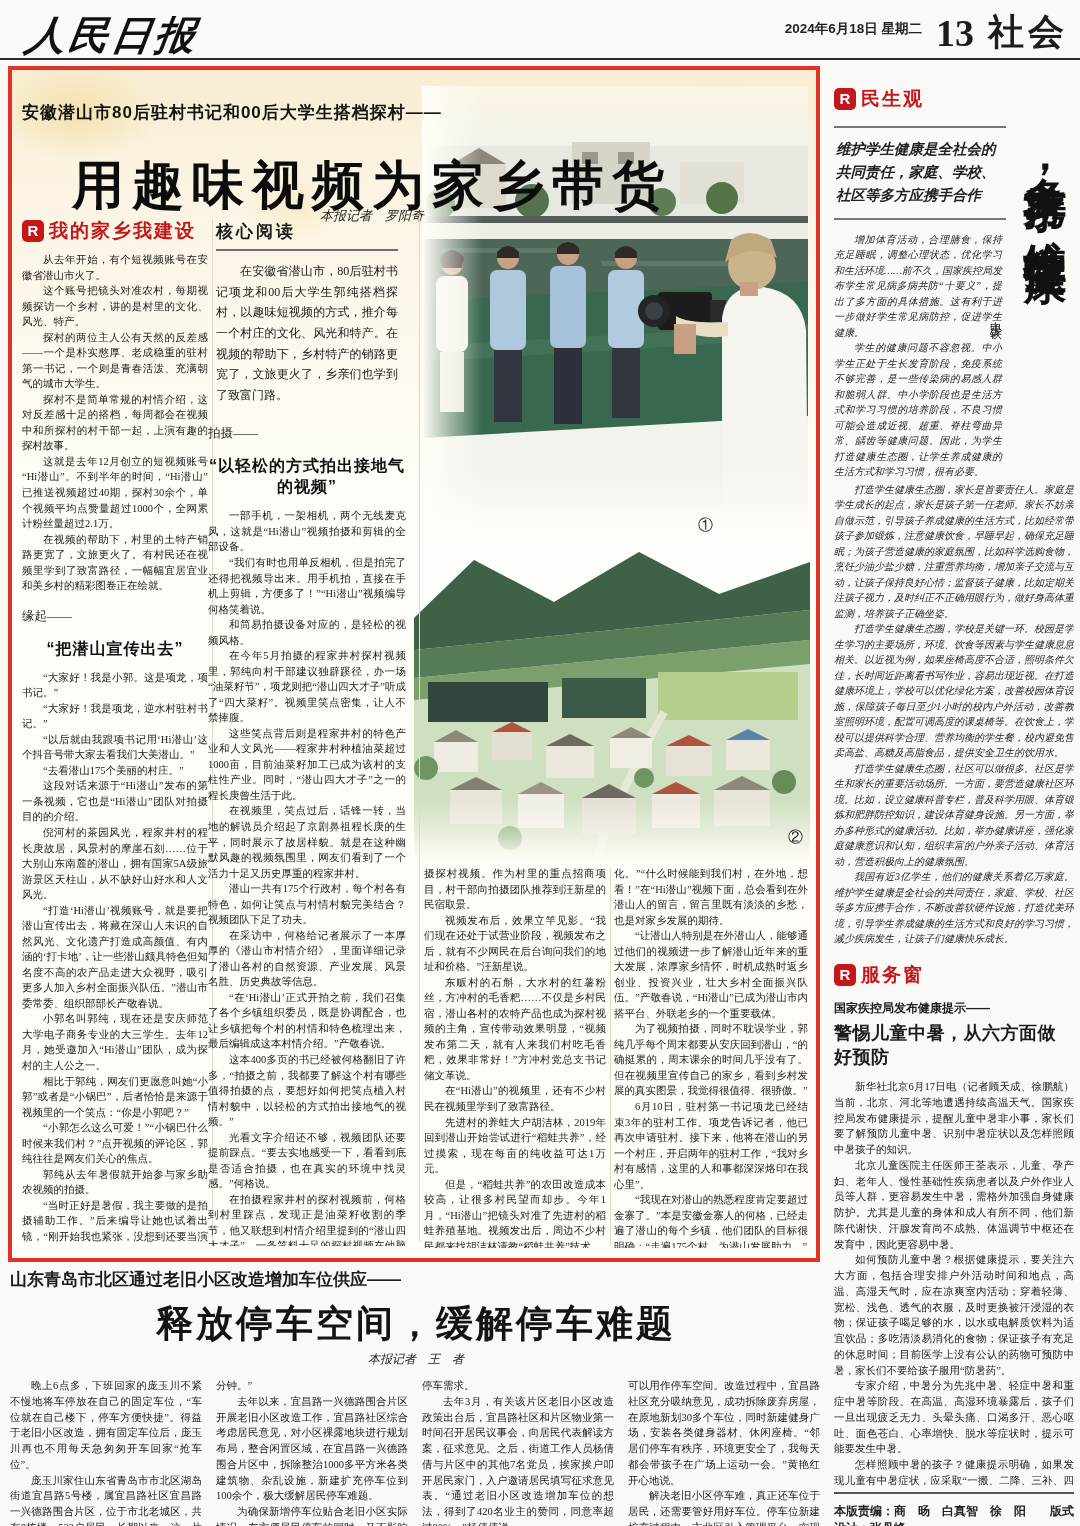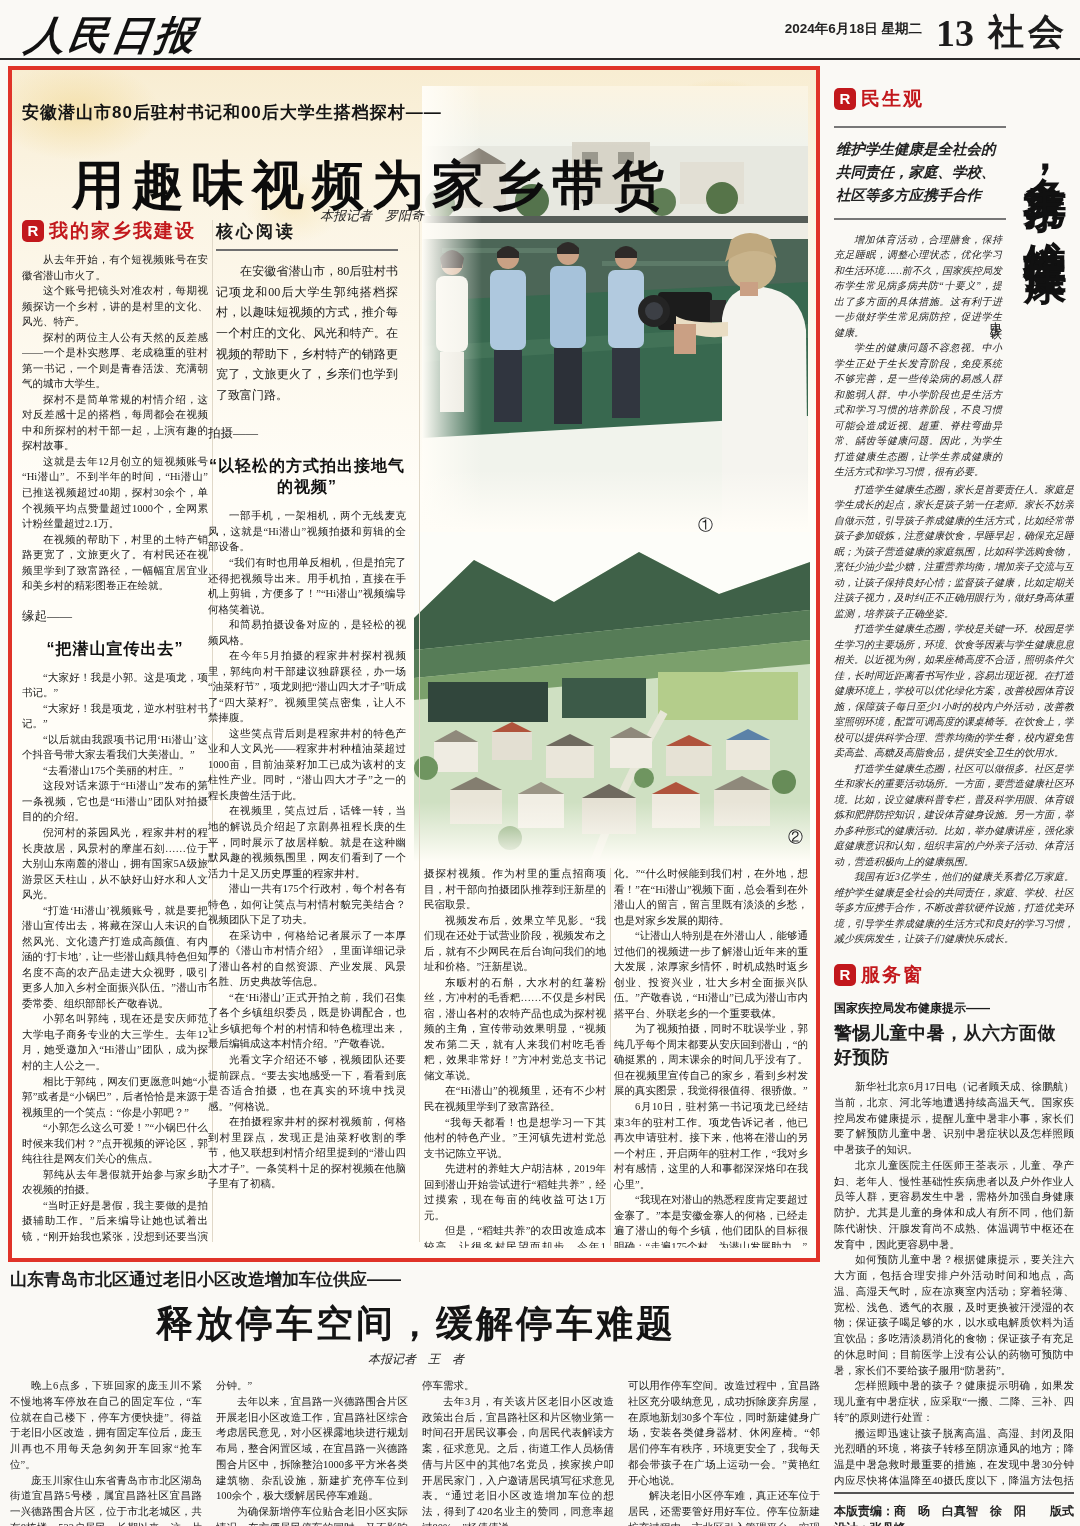--- a/index.html
+++ b/index.html
@@ -271,33 +271,33 @@
       <div>
           <p class="para">一部手机，一架相机，两个无线麦克风，这就是“Hi潜山”视频拍摄和剪辑的全部设备。</p>
           <p class="para">“我们有时也用单反相机，但是拍完了还得把视频导出来。用手机拍，直接在手机上剪辑，方便多了！”“Hi潜山”视频编导何格笑着说。</p>
           <p class="para">和简易拍摄设备对应的，是轻松的视频风格。</p>
           <p class="para">在今年5月拍摄的程家井村探村视频里，郭纯向村干部建议独辟蹊径，办一场“油菜籽节”，项龙则把“潜山四大才子”听成了“四大菜籽”。视频里笑点密集，让人不禁捧腹。</p>
           <p class="para">这些笑点背后则是程家井村的特色产业和人文风光——程家井村种植油菜超过1000亩，目前油菜籽加工已成为该村的支柱性产业。同时，“潜山四大才子”之一的程长庚曾生活于此。</p>
           <p class="para">在视频里，笑点过后，话锋一转，当地的解说员介绍起了京剧鼻祖程长庚的生平，同时展示了故居样貌。就是在这种幽默风趣的视频氛围里，网友们看到了一个活力十足又历史厚重的程家井村。</p>
           <p class="para">潜山一共有175个行政村，每个村各有特色，如何让笑点与村情村貌完美结合？视频团队下足了功夫。</p>
           <p class="para">在采访中，何格给记者展示了一本厚厚的《潜山市村情介绍》，里面详细记录了潜山各村的自然资源、产业发展、风景名胜、历史典故等信息。</p>
           <p class="para">“在‘Hi潜山’正式开拍之前，我们召集了各个乡镇组织委员，既是协调配合，也让乡镇把每个村的村情和特色梳理出来，最后编辑成这本村情介绍。”产敬春说。</p>
+          <p class="para">这本400多页的书已经被何格翻旧了许多，“拍摄之前，我都要了解这个村有哪些值得拍摄的点，要想好如何把笑点植入村情村貌中，以轻松的方式拍出接地气的视频。”</p>
           <p class="para">光看文字介绍还不够，视频团队还要提前踩点。“要去实地感受一下，看看到底是否适合拍摄，也在真实的环境中找灵感。”何格说。</p>
           <p class="para">在拍摄程家井村的探村视频前，何格到村里踩点，发现正是油菜籽收割的季节，他又联想到村情介绍里提到的“潜山四大才子”。一条笑料十足的探村视频在他脑子里有了初稿。</p>
         </div>
 
     </div>
 
     <div class="fcol c3 cont">
       <div class="cont">
           <p class="para">摄探村视频。作为村里的重点招商项目，村干部向拍摄团队推荐到汪新星的民宿取景。</p>
           <p class="para">视频发布后，效果立竿见影。“我们现在还处于试营业阶段，视频发布之后，就有不少网民在后台询问我们的地址和价格。”汪新星说。</p>
           <p class="para">东畈村的石斛，大水村的红薯粉丝，方冲村的毛香粑……不仅是乡村民宿，潜山各村的农特产品也成为探村视频的主角，宣传带动效果明显，“视频发布第二天，就有人来我们村吃毛香粑，效果非常好！”方冲村党总支书记储文革说。</p>
           <p class="para">在“Hi潜山”的视频里，还有不少村民在视频里学到了致富路径。</p>
-          <p class="para">“我每天都看！也是想学习一下其他村的特色产业。”王河镇先进村党总支书记陈立平说。</p>
           <p class="para">先进村的养蛙大户胡洁林，2019年回到潜山开始尝试进行“稻蛙共养”，经过摸索，现在每亩的纯收益可达1万元。</p>
           <p class="para">但是，“稻蛙共养”的农田改造成本较高，让很多村民望而却步。今年1月，“Hi潜山”把镜头对准了先进村的稻蛙养殖基地。视频发出后，周边不少村民都来找胡洁林请教“稻蛙共养”技术。</p>
         </div>
     </div>
 
     <div class="fcol c4">
       <div class="cont">
           <p class="para">化。”“什么时候能到我们村，在外地，想看！”在“Hi潜山”视频下面，总会看到在外潜山人的留言，留言里既有淡淡的乡愁，也是对家乡发展的期待。</p>
           <p class="para">“让潜山人特别是在外潜山人，能够通过他们的视频进一步了解潜山近年来的重大发展，浓厚家乡情怀，时机成熟时返乡创业、投资兴业，壮大乡村全面振兴队伍。”产敬春说，“Hi潜山”已成为潜山市内搭平台、外联老乡的一个重要载体。</p>
           <p class="para">为了视频拍摄，同时不耽误学业，郭纯几乎每个周末都要从安庆回到潜山，“的确挺累的，周末课余的时间几乎没有了。但在视频里宣传自己的家乡，看到乡村发展的真实图景，我觉得很值得、很骄傲。”</p>
@@ -359,20 +359,21 @@
       <div class="rbadge">
         <span class="rlogo">R</span>
         <span class="rbadge-label">服务窗</span>
       </div>
       <p class="fw-kicker">国家疾控局发布健康提示——</p>
       <h3 class="fw-title">警惕儿童中暑，从六方面做好预防</h3>
       <div class="fw-body">
           <p class="para">新华社北京6月17日电（记者顾天成、徐鹏航）当前，北京、河北等地遭遇持续高温天气。国家疾控局发布健康提示，提醒儿童中暑非小事，家长们要了解预防儿童中暑、识别中暑症状以及怎样照顾中暑孩子的知识。</p>
           <p class="para">北京儿童医院主任医师王荃表示，儿童、孕产妇、老年人、慢性基础性疾病患者以及户外作业人员等人群，更容易发生中暑，需格外加强自身健康防护。尤其是儿童的身体和成人有所不同，他们新陈代谢快、汗腺发育尚不成熟、体温调节中枢还在发育中，因此更容易中暑。</p>
           <p class="para">如何预防儿童中暑？根据健康提示，要关注六大方面，包括合理安排户外活动时间和地点，高温、高湿天气时，应在凉爽室内活动；穿着轻薄、宽松、浅色、透气的衣服，及时更换被汗浸湿的衣物；保证孩子喝足够的水，以水或电解质饮料为适宜饮品；多吃清淡易消化的食物；保证孩子有充足的休息时间；目前医学上没有公认的药物可预防中暑，家长们不要给孩子服用“防暑药”。</p>
+          <p class="para">专家介绍，中暑分为先兆中暑、轻症中暑和重症中暑等阶段。在高温、高湿环境暴露后，孩子们一旦出现疲乏无力、头晕头痛、口渴多汗、恶心呕吐、面色苍白、心率增快、脱水等症状时，提示可能要发生中暑。</p>
           <p class="para">怎样照顾中暑的孩子？健康提示明确，如果发现儿童有中暑症状，应采取“一搬、二降、三补、四转”的原则进行处置：</p>
           <p class="para">搬运即迅速让孩子脱离高温、高湿、封闭及阳光烈晒的环境，将孩子转移至阴凉通风的地方；降温是中暑急救时最重要的措施，在发现中暑30分钟内应尽快将体温降至40摄氏度以下，降温方法包括脱掉衣物、温水擦浴全身、用风扇或空调增加散热等；儿童中暑常伴有脱水及电解质紊乱，应少量、多次地给孩子喝一些常温水或电解质饮料；对于重型中暑者，尤其是伴有高热、意识不清、抽搐等神经系统症状的儿童，应立即送到就近医院就诊。</p>
         </div>
     </div>
 
     <div class="sheet-footer">本版责编：商　旸　白真智　徐　阳　　版式设计：张丹峰</div>
   </aside>
 
 </div>
 

